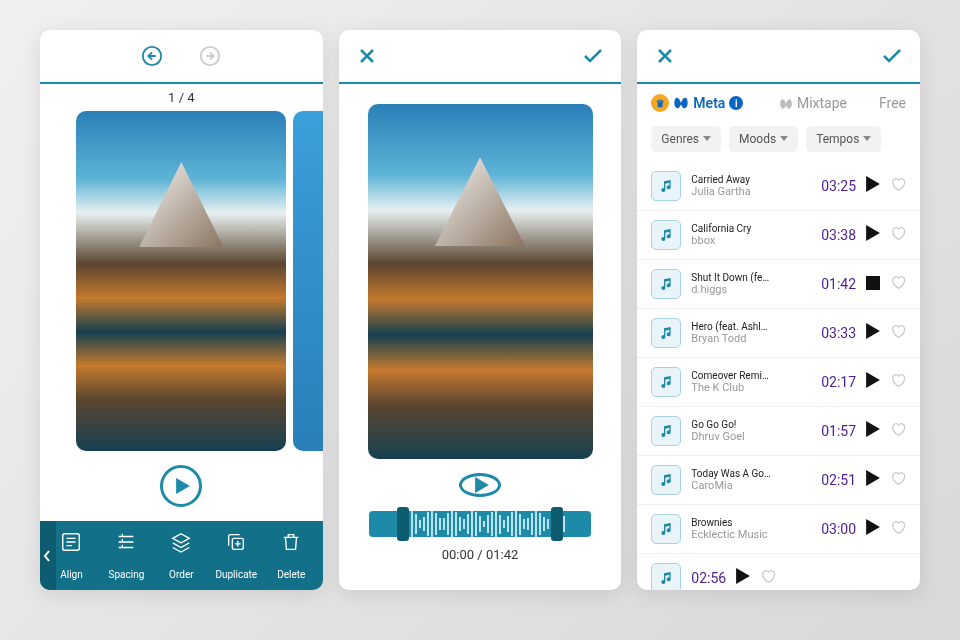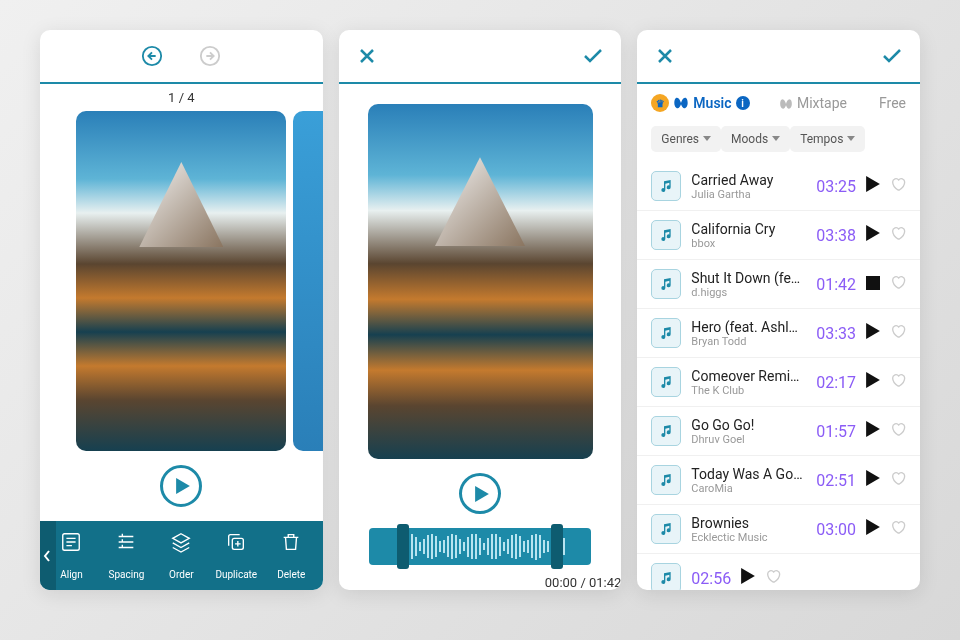--- a/index.html
+++ b/index.html
@@ -18,33 +18,33 @@
 .playcircle svg{margin-left:3px}
 .bottombar{background:#127089;display:flex;align-items:center;padding:10px 4px;gap:0;position:relative}
 .backchev{position:absolute;left:-2px;top:0;bottom:0;width:18px;background:#0e5c70;display:flex;align-items:center;justify-content:center}
 .tool{flex:1;display:flex;flex-direction:column;align-items:center;gap:16px;color:#fff;font-size:10px;cursor:pointer}
 .tool:first-of-type{margin-left:18px}
 .waveform{background:#1d8aa8;margin:0 30px;height:38px;border-radius:4px;position:relative;display:flex;align-items:center;padding:0 30px}
 .wavebars{flex:1;display:flex;align-items:center;gap:2px;justify-content:center}
 .wavebars span{width:2px;background:#b8e4f0;display:block}
 .handle{position:absolute;top:-4px;bottom:-4px;width:12px;background:#0e5c70;border-radius:3px}
 .handle.left{left:28px}.handle.right{right:28px}
-.timestamp{text-align:right;font-size:13px;color:#333;padding:10px 0 0}
+.timestamp{text-align:center;font-size:13px;color:#333;padding:10px 0 28px}
 .tabs{display:flex;padding:10px 14px;gap:12px;align-items:center;font-size:14px;color:#999}
 .tabs .active{color:#0b66c2;font-weight:600;display:flex;align-items:center;gap:4px}
 .crown{width:18px;height:18px;background:#f5a623;border-radius:50%;display:flex;align-items:center;justify-content:center;font-size:10px}
-.chips{display:flex;padding:4px 14px 10px}
+.chips{display:flex;gap:8px;padding:4px 14px 10px}
 .chip{background:#f2f2f2;border-radius:5px;padding:6px 10px;font-size:12px;color:#555;display:flex;align-items:center;gap:4px;cursor:pointer}
 .tracks{flex:1;overflow:hidden}
 .track{display:flex;align-items:center;padding:9px 14px;gap:10px;border-bottom:1px solid #f0f0f0}
 .trackicon{width:30px;height:30px;background:#e8f4f8;border:1px solid #a8d4e0;border-radius:5px;display:flex;align-items:center;justify-content:center;color:#1d8aa8}
 .trackinfo{flex:1;min-width:0}
-.tracktitle{font-size:14px;color:#222;white-space:nowrap;overflow:hidden;text-overflow:ellipsis}
+.tracktitle{font-size:10px;color:#222;white-space:nowrap;overflow:hidden;text-overflow:ellipsis}
 .trackartist{font-size:11px;color:#999}
-.trackdur{font-size:16px;color:#8b5cf6}
+.trackdur{font-size:14px;color:#4c1d95}
 .trackplay{cursor:pointer}
 .trackheart{color:#ccc;cursor:pointer}
 .info-badge{width:14px;height:14px;background:#0b66c2;color:#fff;border-radius:50%;font-size:10px;display:inline-flex;align-items:center;justify-content:center}
 </style>
 </head>
 <body>
 
 <div class="phone" style="height:560px">
   <div class="topbar center">
     <div class="iconbtn">
@@ -200,21 +200,21 @@
           <path d="M3 9l5 5L19 3"></path>
         </svg>
     </div>
   </div>
   <div class="tabs">
     <div class="active">
       <span class="crown">♛</span>
       <svg width="16" height="16" viewBox="0 0 24 24" fill="#0b66c2">
           <path d="M6 4c3 0 5 4 6 8 1-4 3-8 6-8 3 0 4 4 4 8s-2 8-5 8c-2 0-4-3-5-6-1 3-3 6-5 6-3 0-5-4-5-8s1-8 4-8z"></path>
         </svg>
-      <span>Music</span>
+      <span>Meta</span>
       <span class="info-badge">i</span>
     </div>
     <div style="display:flex;align-items:flex-end;gap:4px;margin-left:auto">
       <svg width="14" height="14" viewBox="0 0 24 24" fill="#bbb">
           <path d="M6 4c3 0 5 4 6 8 1-4 3-8 6-8 3 0 4 4 4 8s-2 8-5 8c-2 0-4-3-5-6-1 3-3 6-5 6-3 0-5-4-5-8s1-8 4-8z"></path>
         </svg>
       <span>Mixtape</span>
     </div>
     <div style="margin-left:20px">Free</div>
   </div>

